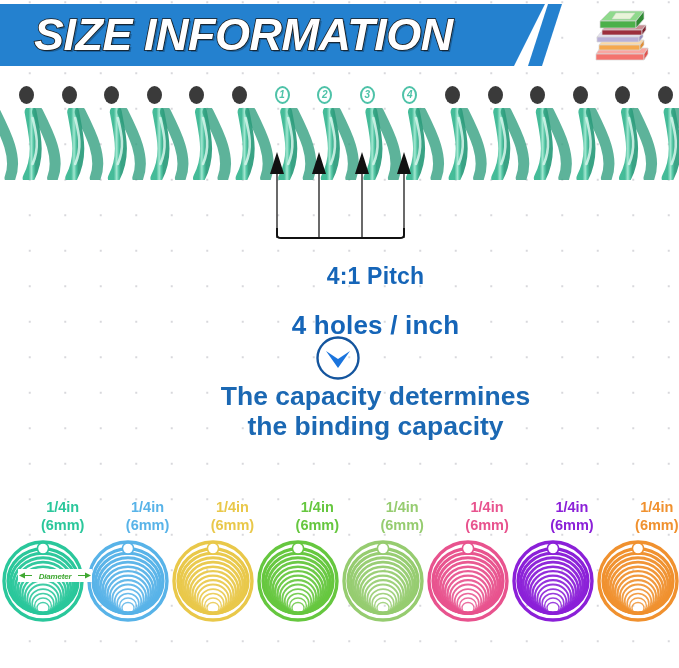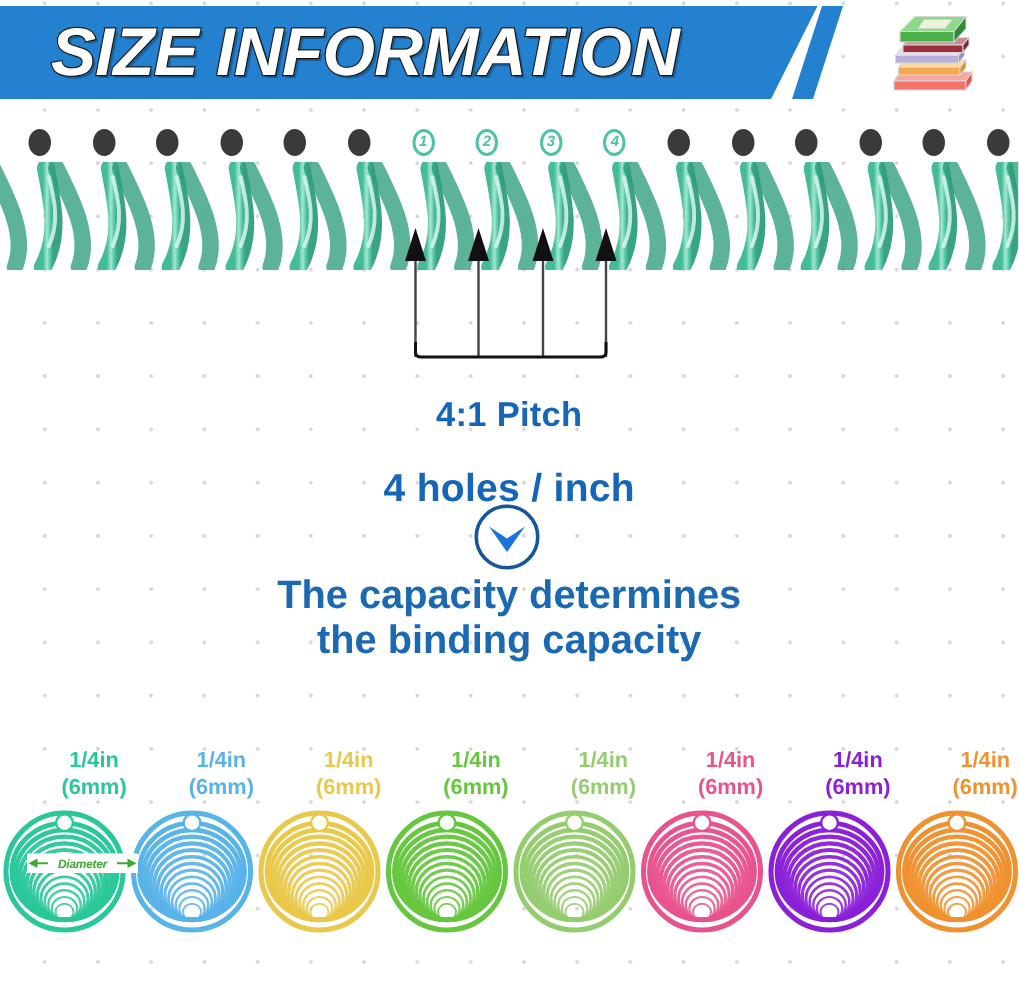--- a/index.html
+++ b/index.html
@@ -9,20 +9,21 @@
     font-family:"Liberation Sans", sans-serif;
     overflow:hidden;
   }
   #page {
     position:relative;
     width:679px; height:668px;
     background-color:#ffffff;
     background-image:radial-gradient(circle, #d8d8dc 1.3px, transparent 1.4px);
     background-size:35.5px 35.5px;
     background-position:12px 20px;
+    padding-left:36px;
   }
 
   
   #header {
     position:absolute; left:0; top:0; width:679px; height:72px;
   }
   .banner {
     position:absolute; left:0; top:4px;
     width:545px; height:62px;
     background:#2481cf;

